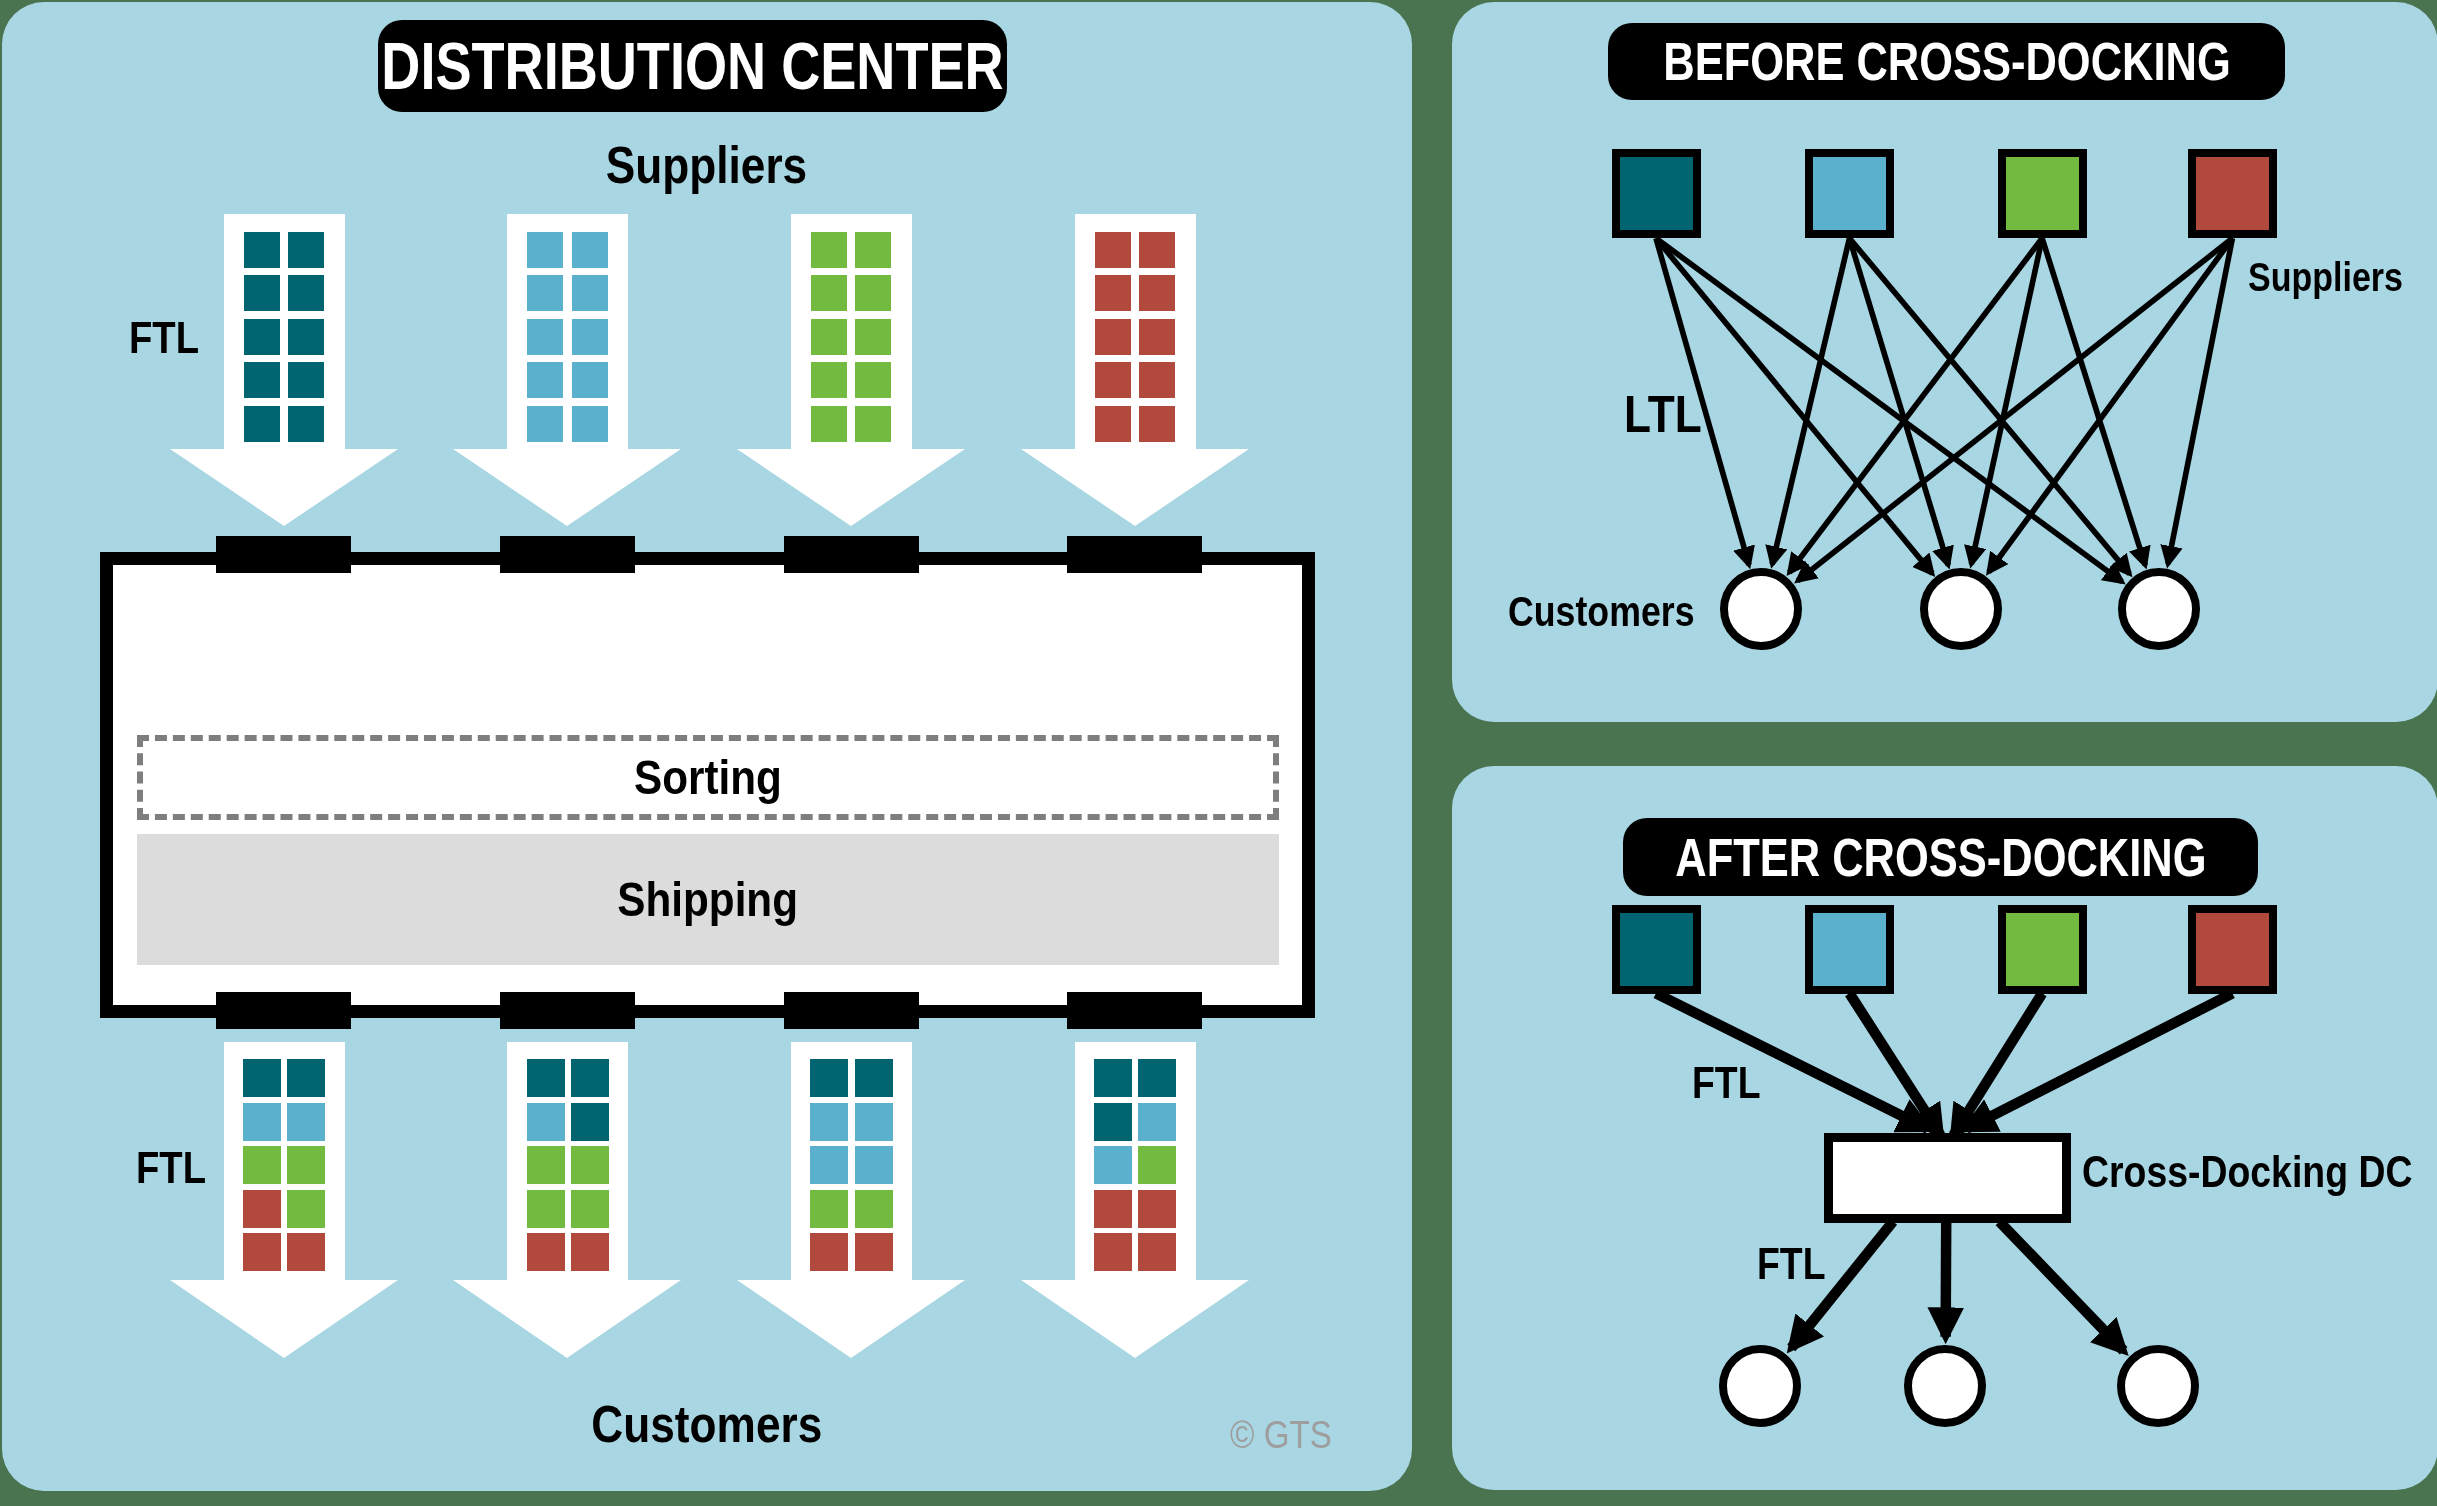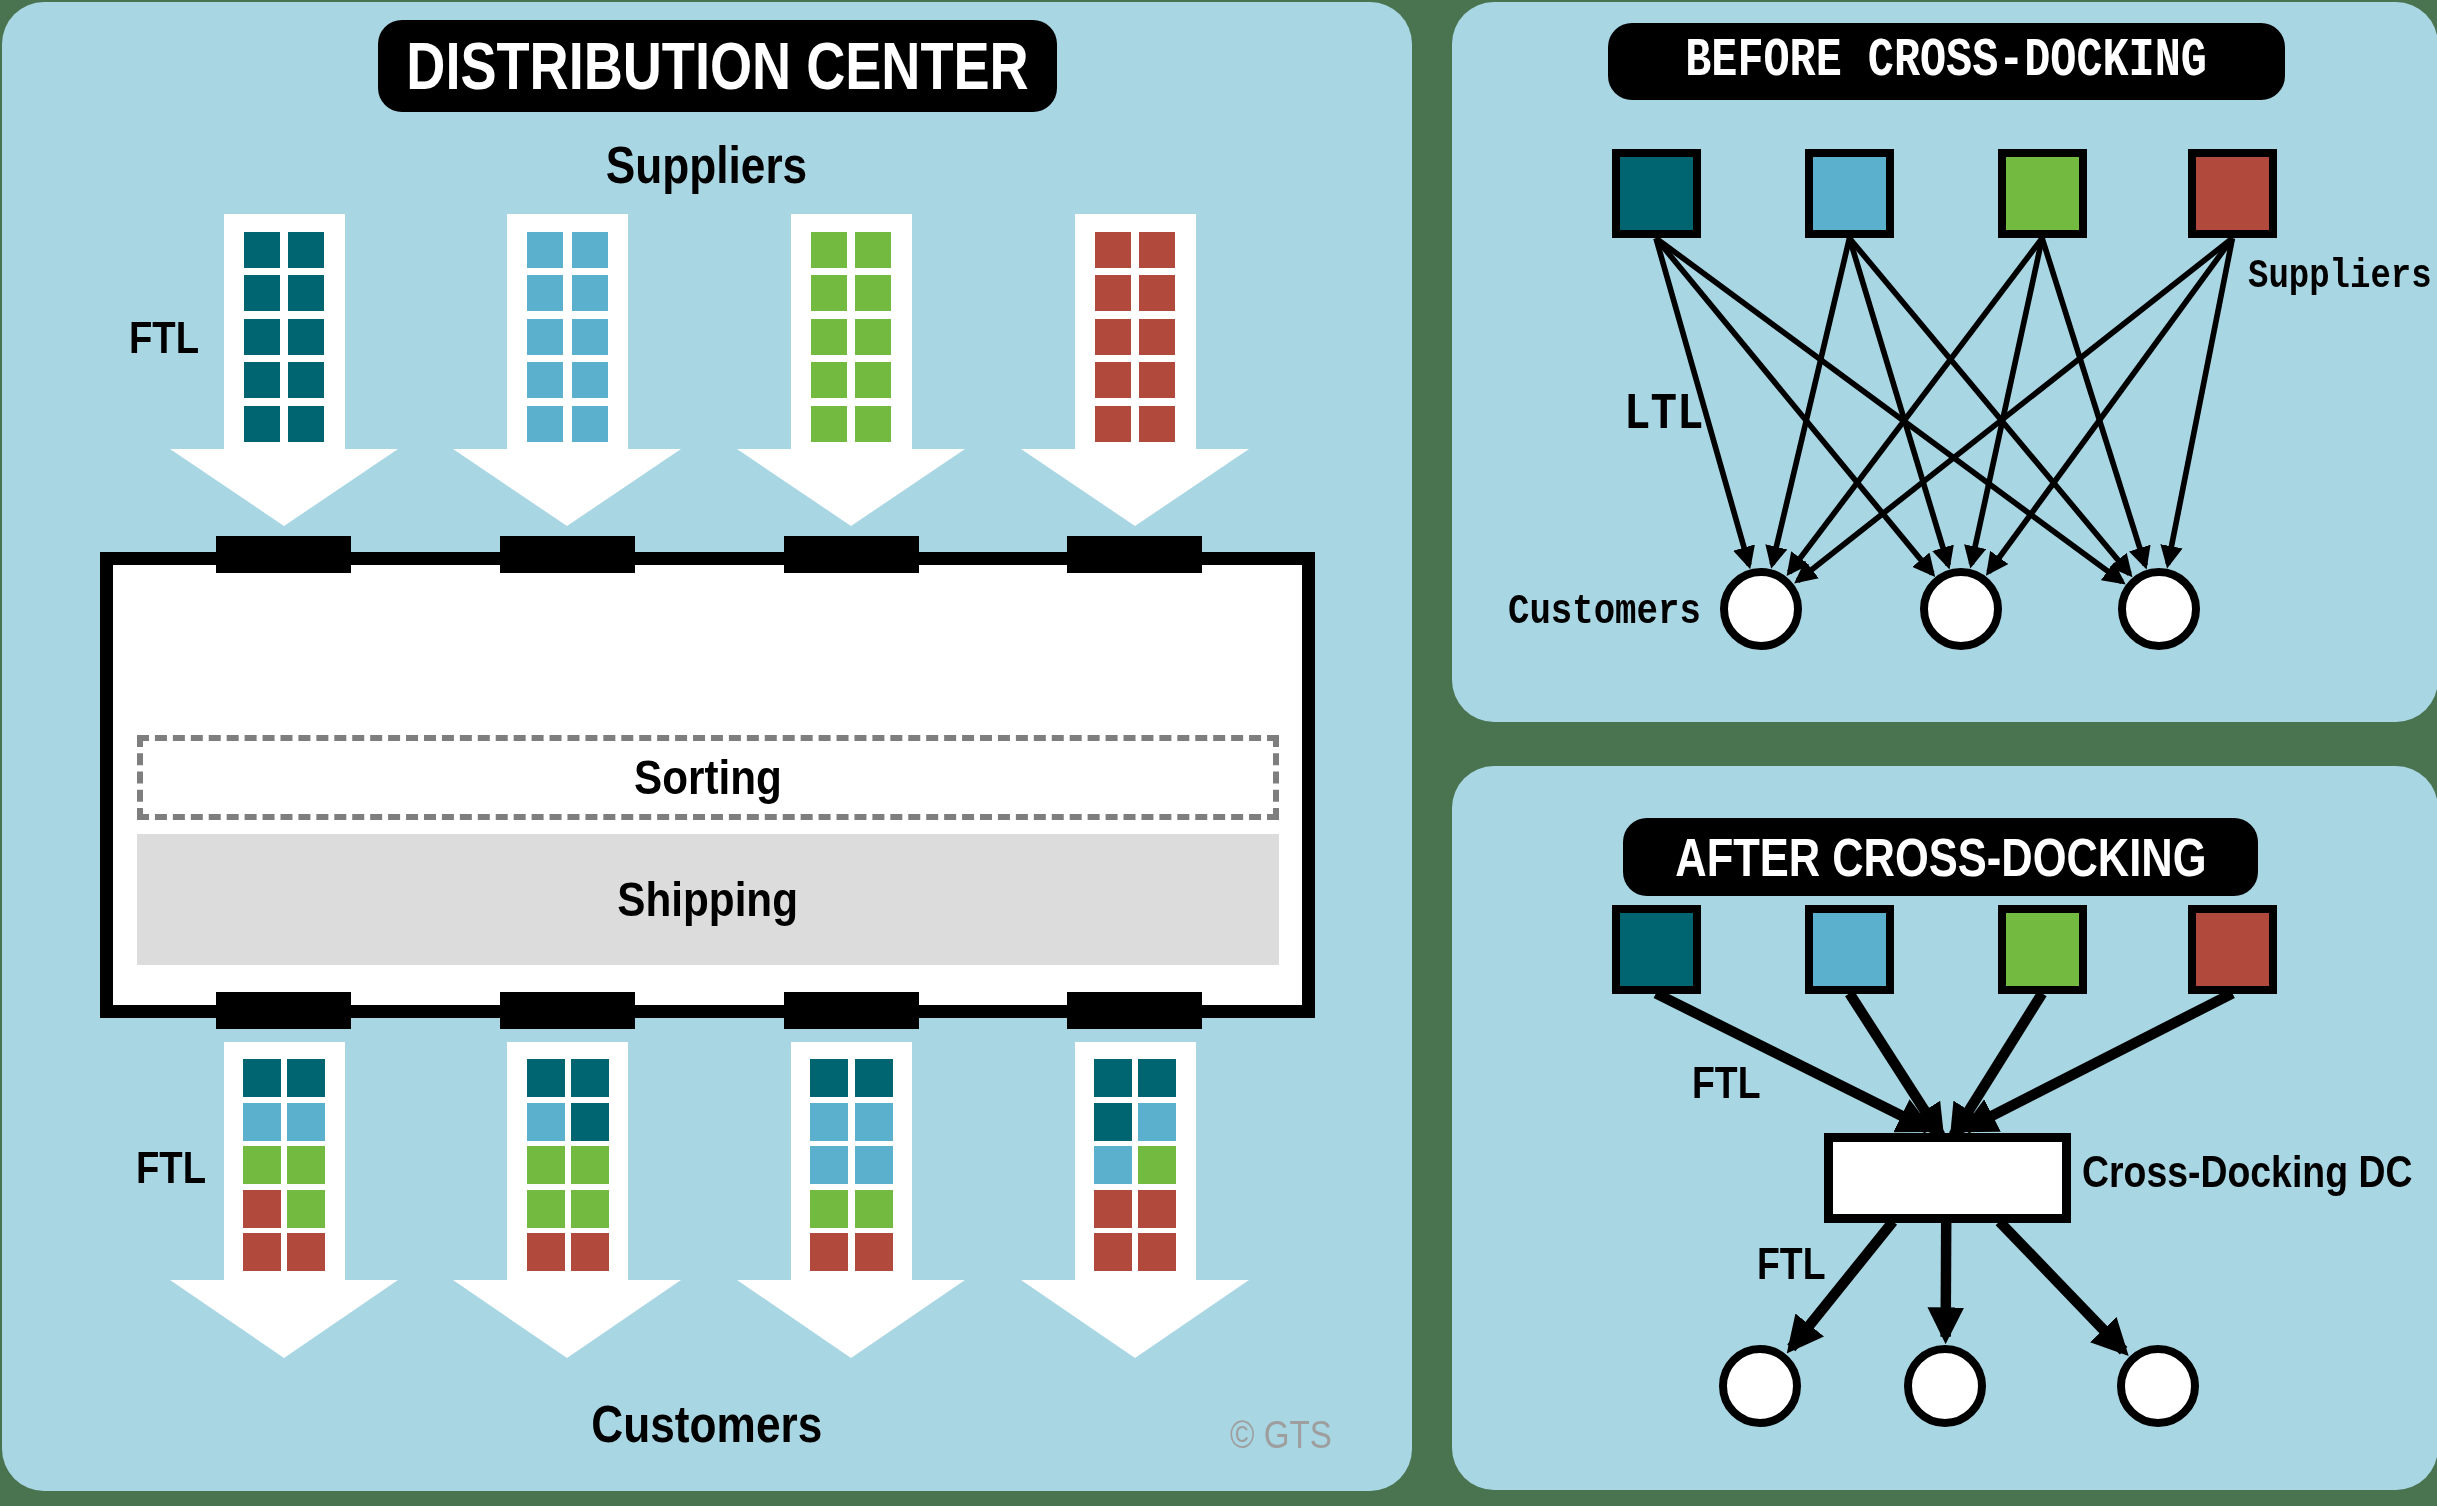--- a/index.html
+++ b/index.html
@@ -1,25 +1,25 @@
 <!DOCTYPE html>
 <html style="--outer_bg: #4a7350; --panel_bg: #a9d6e3; --teal: #006570; --blue: #5bb0cd; --green: #72ba40; --red: #b14a3d; --zone_gray: #dcdcdc; --dash_gray: #7e7e7e; --watermark_gray: #9e9e9e;font-size:13px"><head>
 <meta charset="utf-8">
 <style>
   html,body{margin:0;padding:0;background:#4a7350;}
   body{width:2438px;height:1506px;position:relative;overflow:hidden;
        font-family:"Liberation Sans","DejaVu Sans",sans-serif;}
   .panel{position:absolute;background:var(--panel_bg);border-radius:42px;overflow:hidden;}
   #left-panel{left:1.6px;top:1.6px;width:1410px;height:1489px;}
-  #before-panel{left:1452px;top:1.6px;width:986px;height:720px;font-family:Liberation Mono, monospace;}
+  #before-panel{left:1452px;top:1.6px;width:986px;height:720px;}
   #after-panel{left:1452px;top:766px;width:986px;height:724px;}
 
   .pill{position:absolute;background:#000;border-radius:24px;display:flex;align-items:center;justify-content:center;}
   .pill span{color:#fff;font-weight:bold;display:inline-block;transform:scaleX(0.82);white-space:nowrap;}
-  #dc-title{left:376px;top:18.5px;width:679px;height:92px;font-size:66px;text-align:center;}
+  #dc-title{left:376px;top:18.5px;width:629px;height:92px;font-size:66px;text-align:center;}
   #before-title{left:156px;top:21px;width:677px;height:77px;font-size:53px;}
   #after-title{left:171px;top:16px;width:635px;height:78px;font-size:53px;margin-top:36px;}
 
   .label{position:absolute;font-weight:bold;color:#000;white-space:nowrap;line-height:1.1;}
   .cond{display:inline-block;transform:scaleX(0.85);transform-origin:left center;}
   .center-label{left:0;width:100%;text-align:center;}
   .center-label .cond{transform-origin:center;}
 
   #lp-suppliers{top:135px;font-size:52px;}
   #lp-ftl-top{left:127px;top:311px;font-size:45px;}

